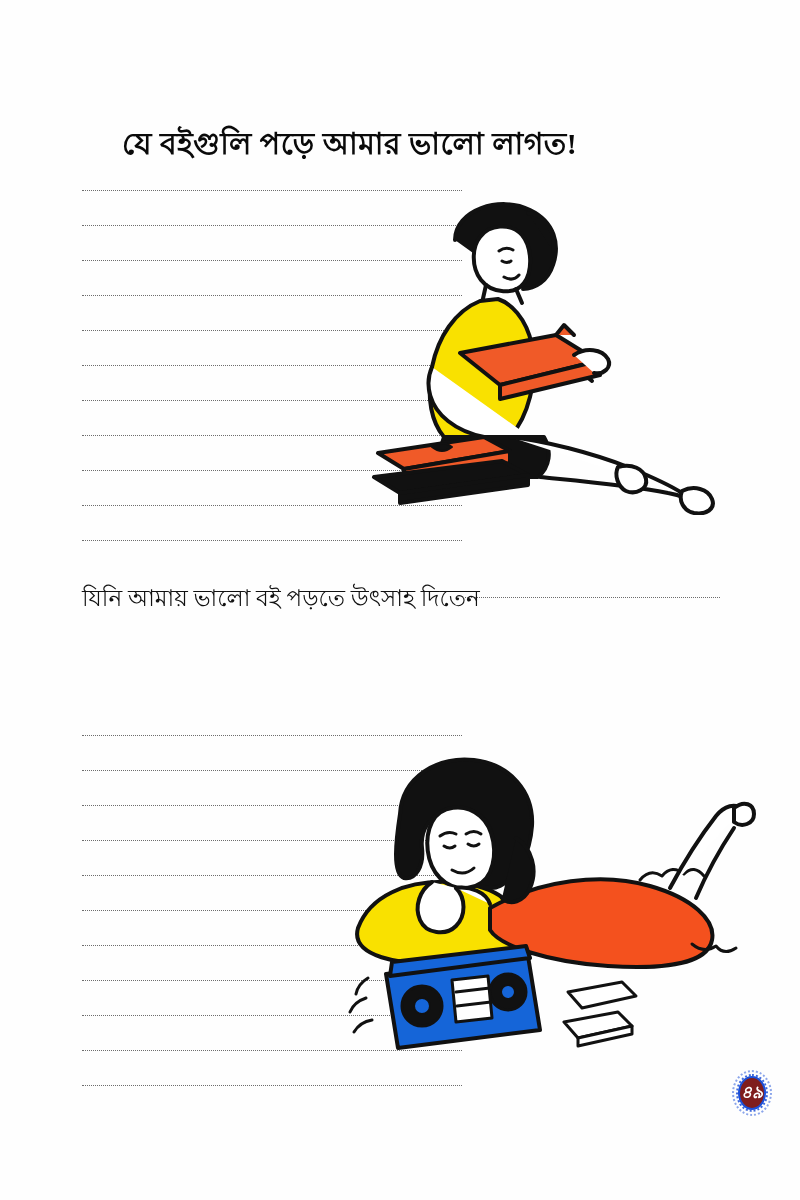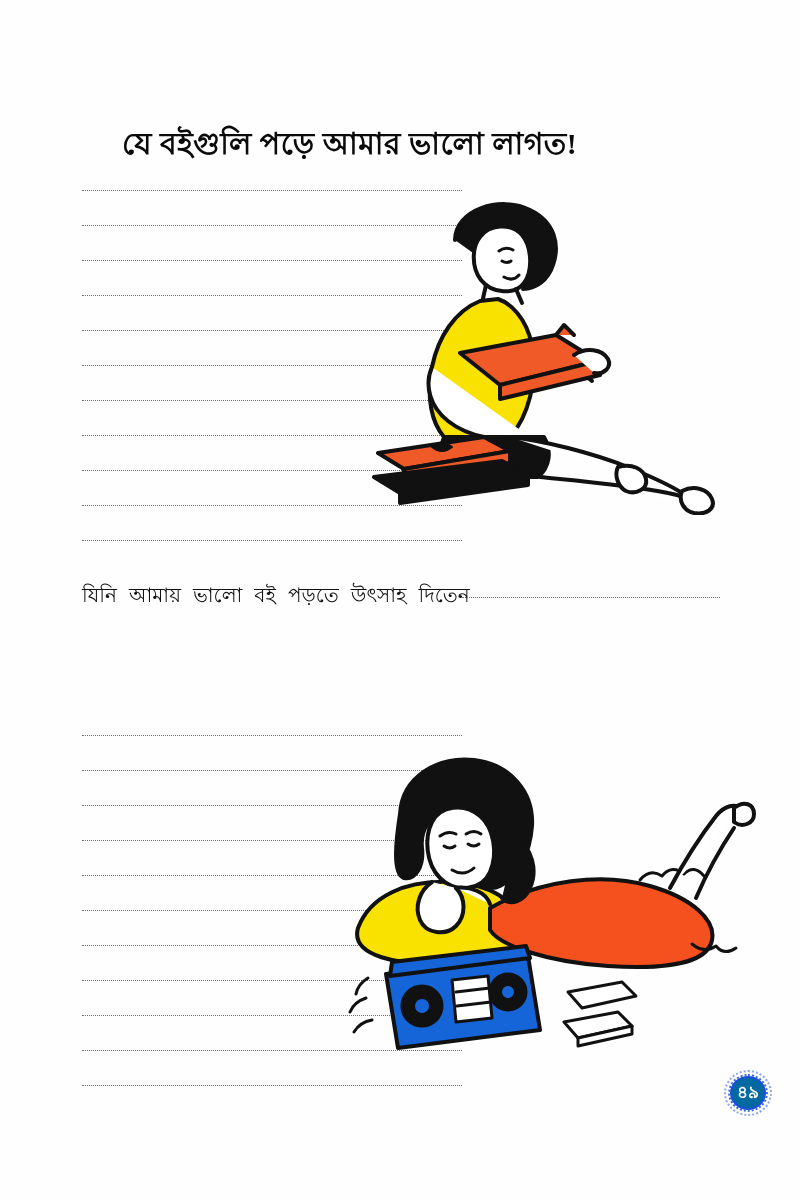--- a/index.html
+++ b/index.html
@@ -42,43 +42,44 @@
     position: absolute;
     height: 0;
     border-top: 1.4px dotted #6d6d6d;
   }
 
   
   .printed-line {
     position: absolute;
     left: 82px;
     top: 580px;
-    font-family: Liberation Mono, monospace;
-    font-size: 20px;
+    font-family: Liberation Serif, serif;
+    font-size: 23px;
     color: #111;
     white-space: nowrap;
   }
 
   
   .page-number {
     position: absolute;
     right: 36px;
     bottom: 92px;
-    width: 32px;
+    width: 24px;
     height: 30px;
     border-radius: 50%;
-    background: #0369a1;
+    background: #7f1d1d;
     color: #fff;
     font-family: "Liberation Serif", serif;
     font-size: 17px;
     font-weight: 700;
     display: flex;
     align-items: center;
     justify-content: center;
     box-shadow: 0 0 0 2px #1b4fd8;
+    font-style: italic;
   }
   .page-number::before,
   .page-number::after {
     content: "";
     position: absolute;
     left: -4px; right: -4px; top: -4px; bottom: -4px;
     border-radius: 50%;
     border: 2px dotted #1b4fd8;
     opacity: 0.85;
   }

